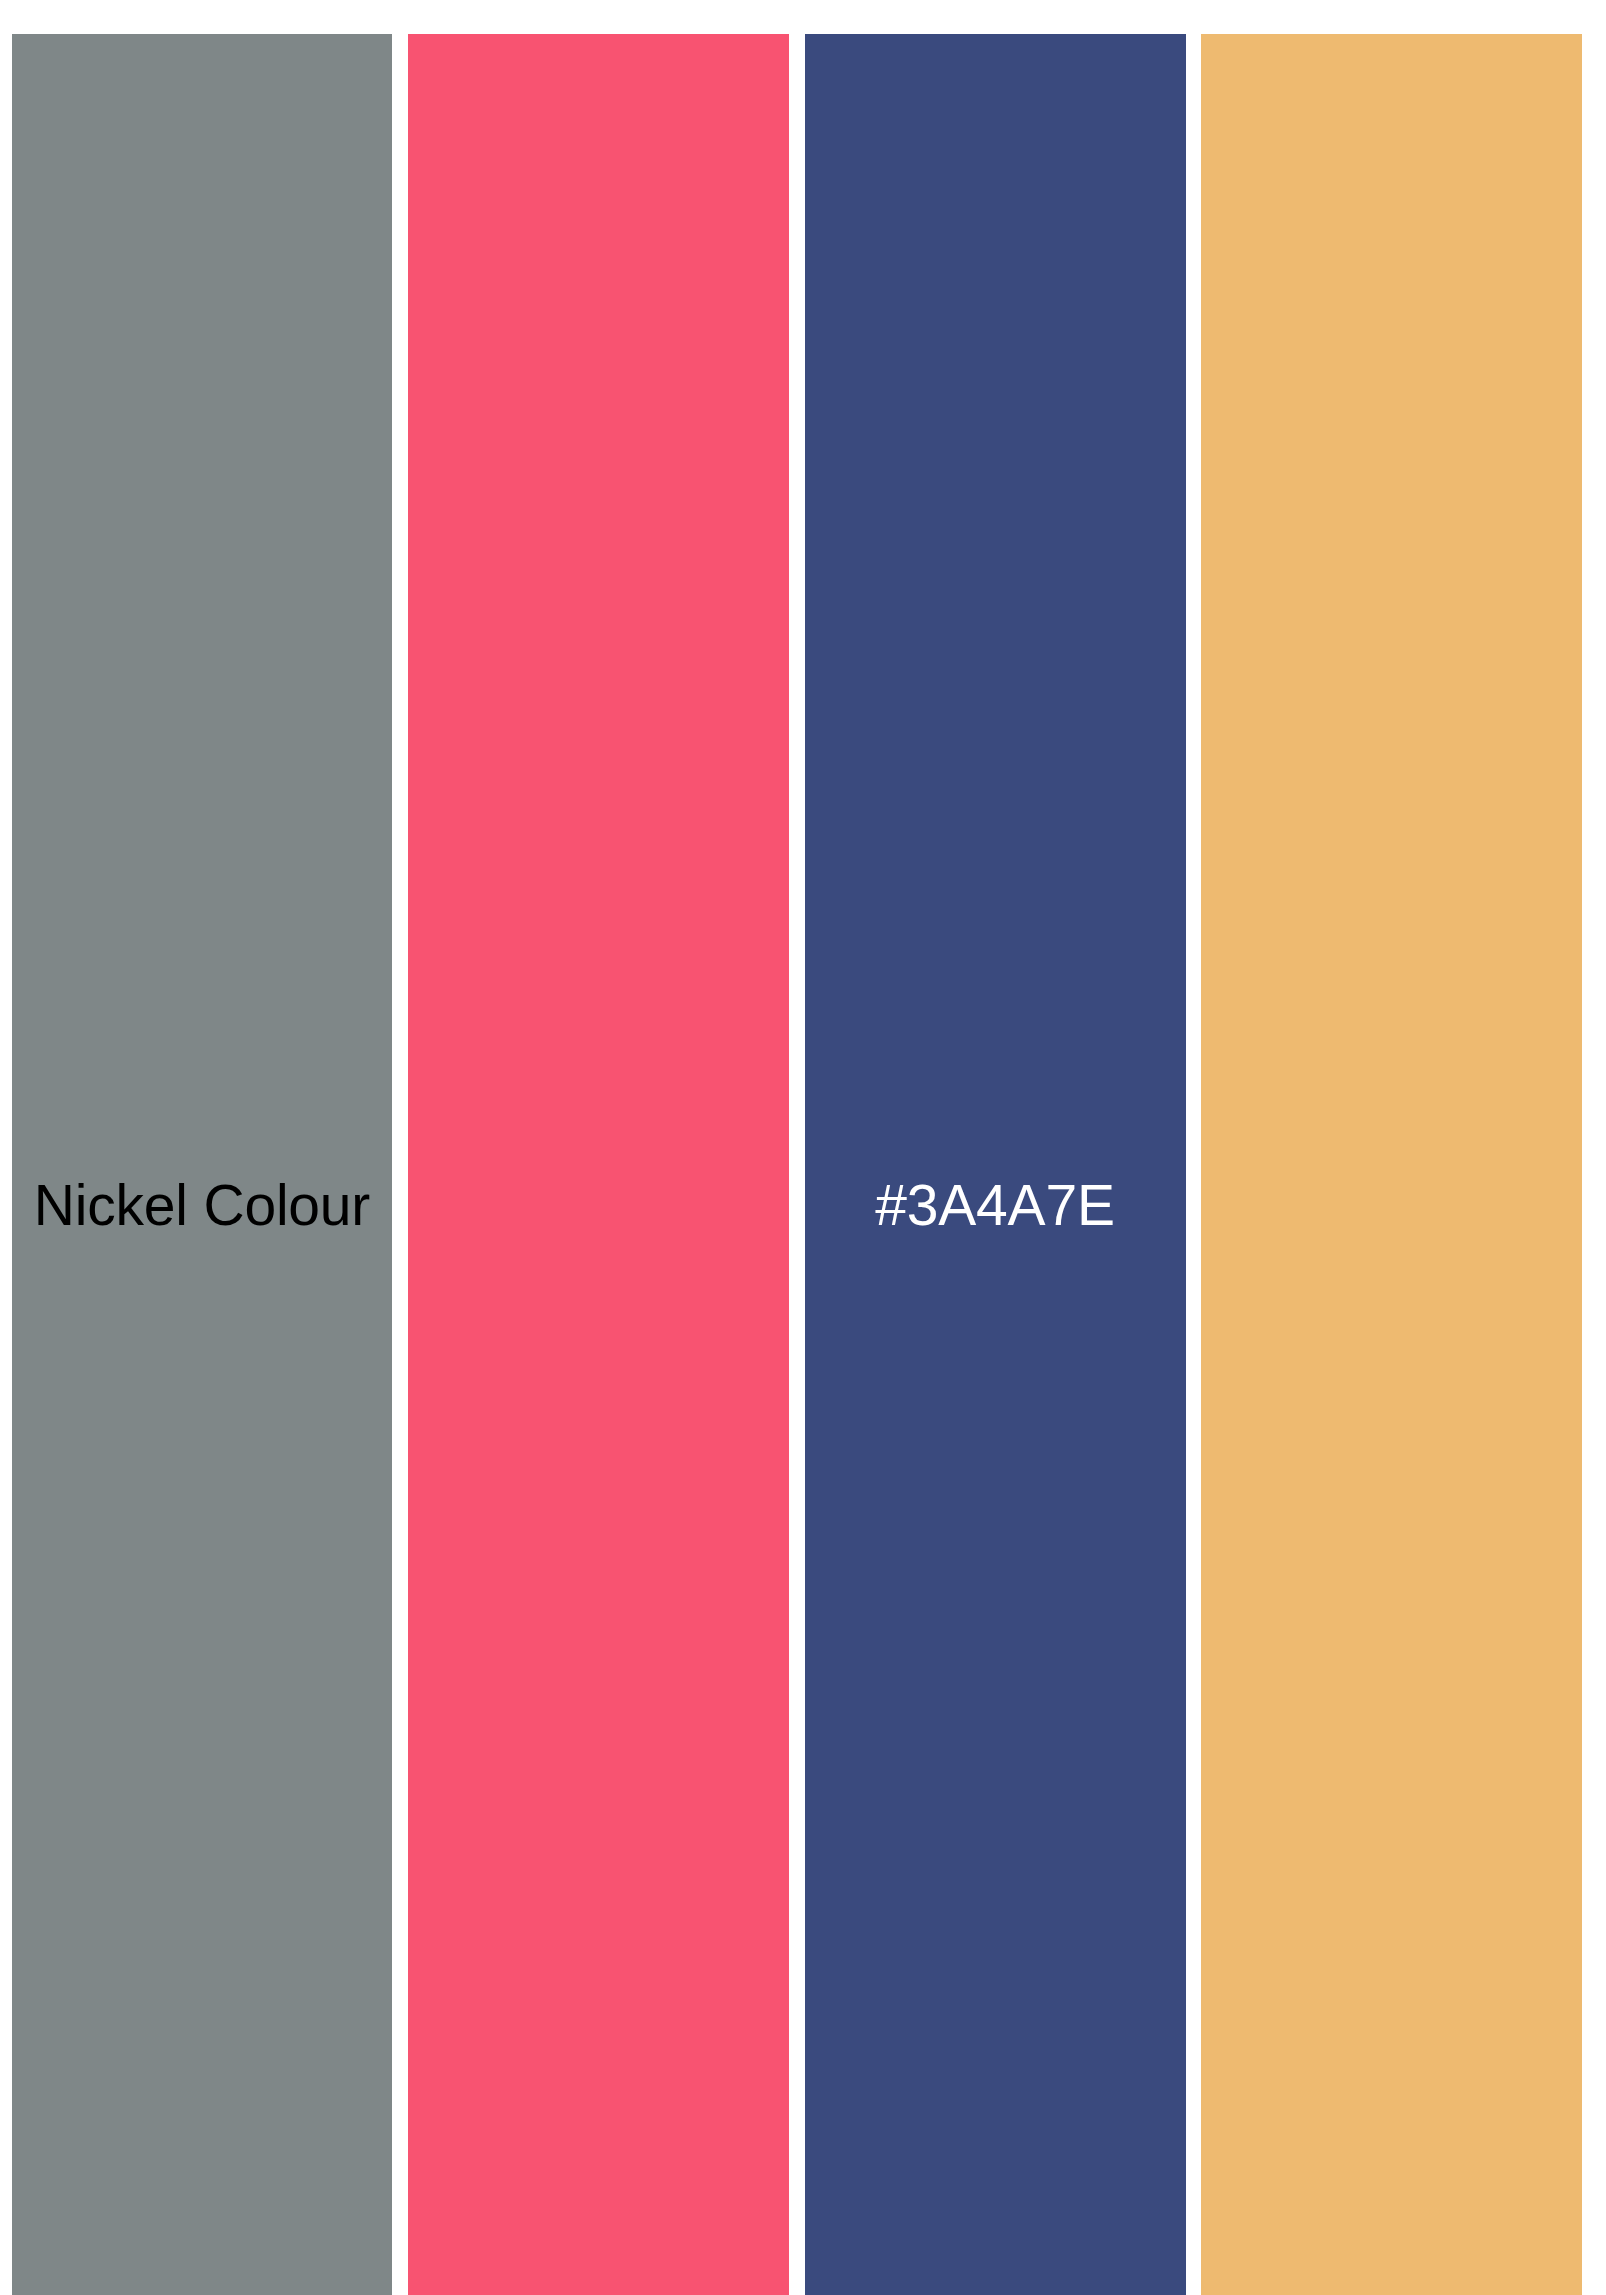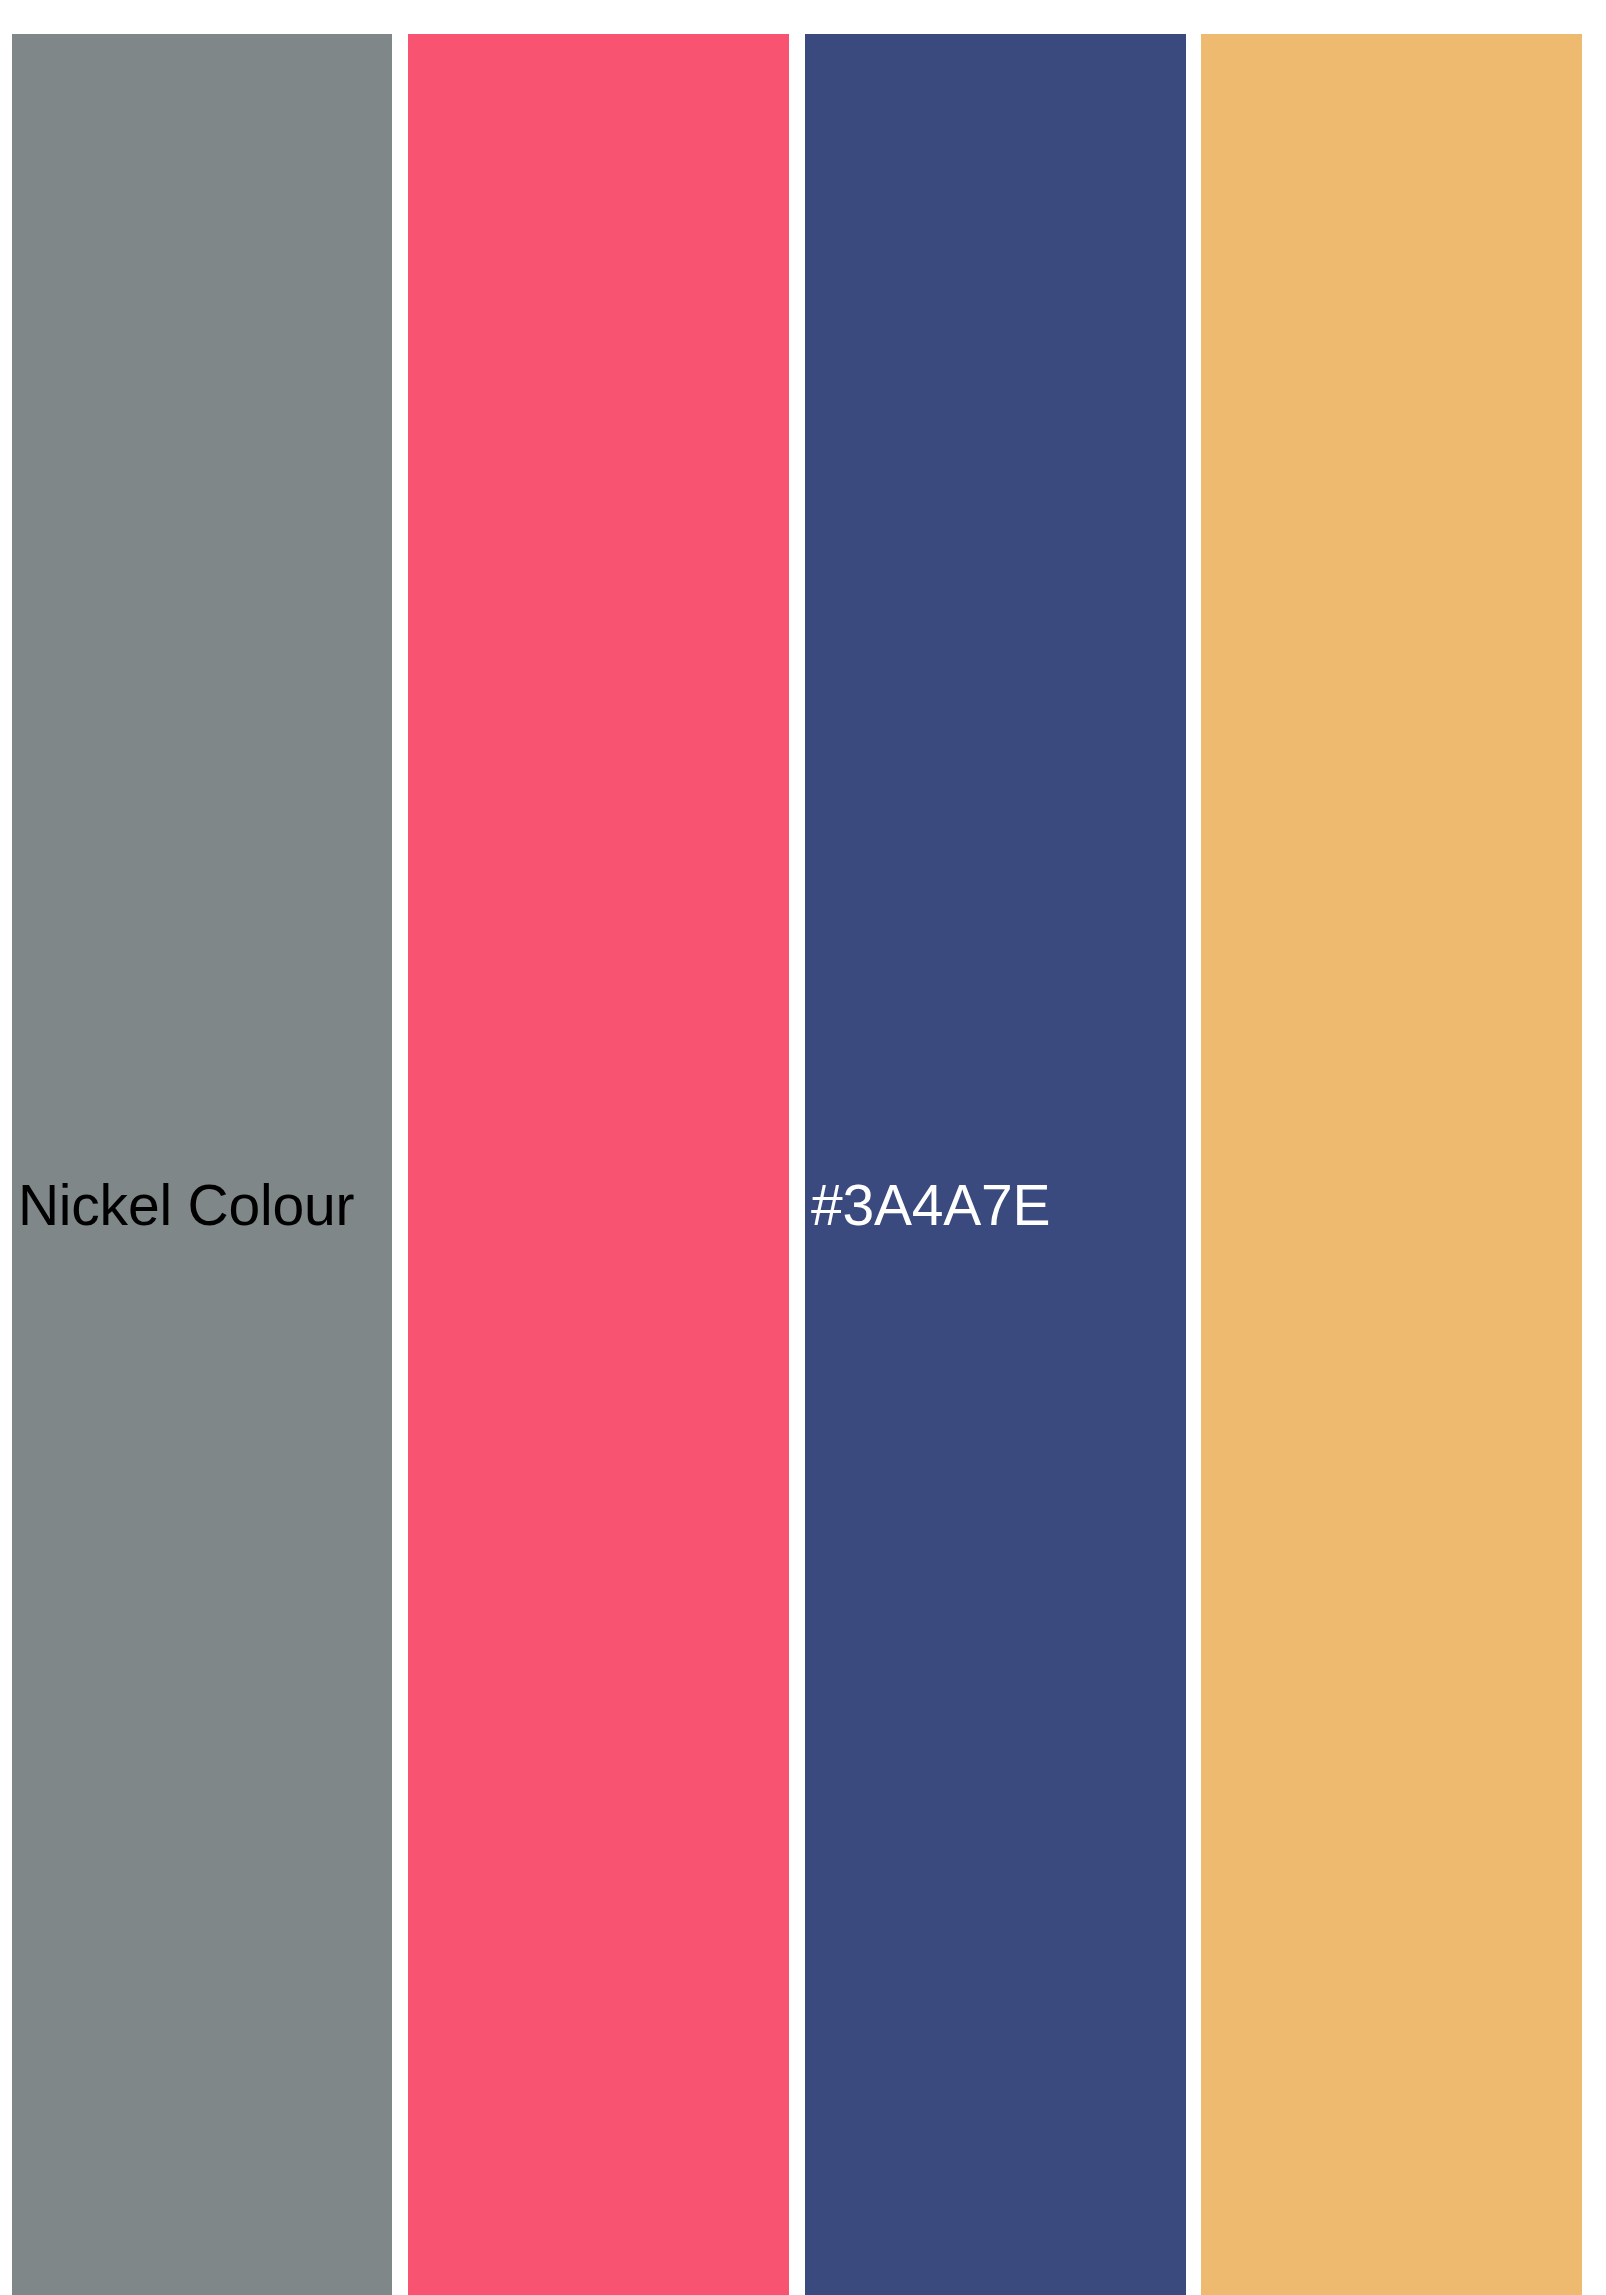--- a/index.html
+++ b/index.html
@@ -49,21 +49,21 @@
     font-size: 57px;
     font-weight: 400;
     letter-spacing: -0.2px;
     white-space: nowrap;
   }
 
   .swatch-name,
   .swatch-hex {
     display: block;
     width: 100%;
-    text-align: left;
+    text-align: center;
     white-space: nowrap;
   }
 </style>
 </head>
 <body>
 
 <div id="palette-board" style="background: rgb(255, 255, 255);">
 
   <div class="swatch" style="background-color: rgb(127, 135, 136); color: rgb(0, 0, 0);">
     <div class="swatch-caption">

